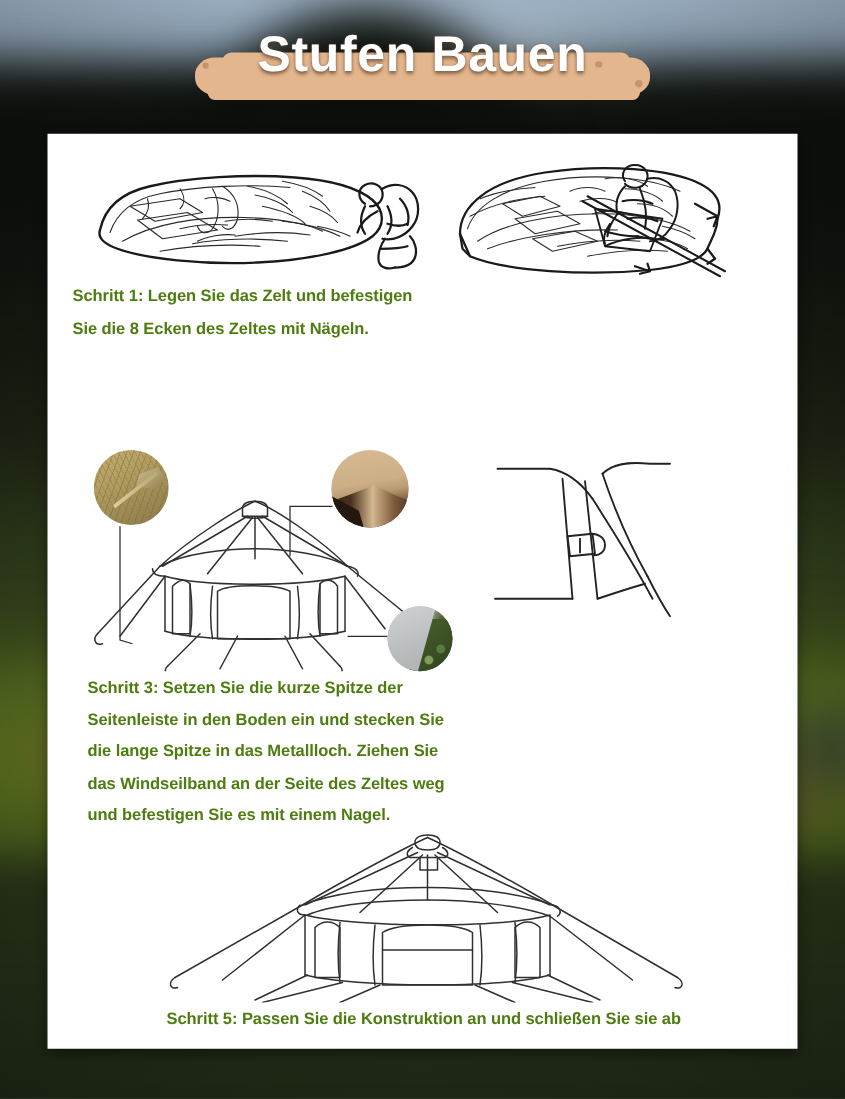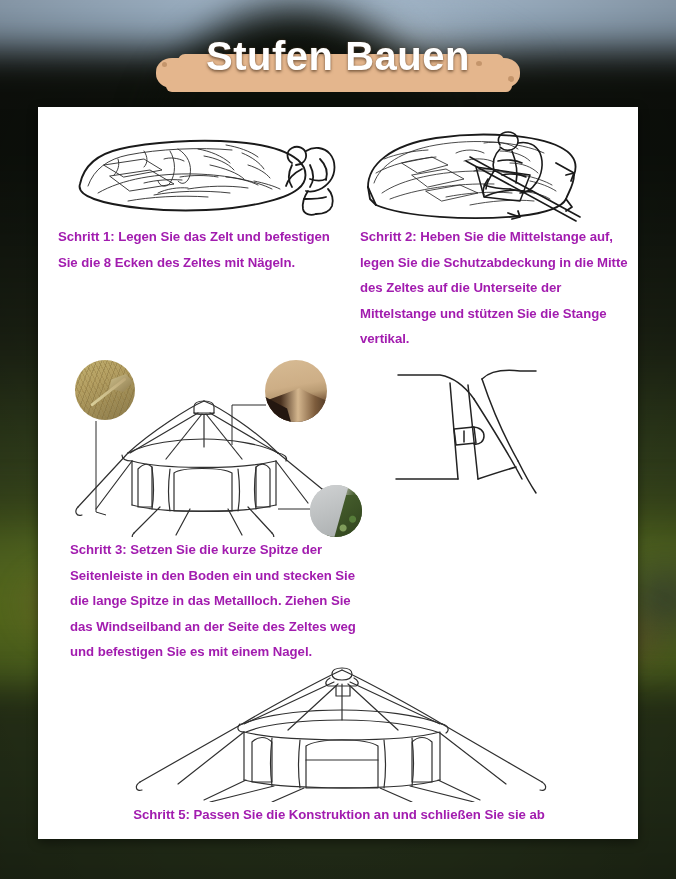--- a/index.html
+++ b/index.html
@@ -100,21 +100,21 @@
   
   #title-area {
     position: absolute;
     left: 0; right: 0; top: 16px;
     height: 80px;
     z-index: 2;
   }
   .title-wrap {
     position: relative;
     width: 420px;
-    margin: 12px auto;
+    margin: 0 auto;
     height: 72px;
   }
   .title-brush {
     position: absolute;
     left: 28px;
     top: 30px;
     width: 364px;
     height: 30px;
     background: #e4b68d;
     border-radius: 16px / 14px;
@@ -171,21 +171,21 @@
   }
   .step {
     position: absolute;
   }
   .step-fig {
     position: relative;
   }
   .step-text {
     font-size: 13.2px;
     line-height: 25.5px;
-    color: #a21caf;
+    color: #4d7c0f;
     font-weight: bold;
     letter-spacing: -0.05px;
   }
   .step1 { left: 20px; top: 22px;  width: 282px; }
   .step2 { left: 322px; top: 22px; width: 272px; }
   .step3 { left: 32px; top: 250px; width: 300px; }
   .step4 { left: 322px; top: 250px; width: 272px; }
   .step5 { left: 66px; top: 555px; width: 470px; }
 
   .fig1 { height: 95px; }
@@ -409,21 +409,20 @@
           <line x1="106" y1="32" x2="216" y2="92"></line>
           <line x1="110" y1="28" x2="220" y2="88"></line>
         </g>
 
         <g fill="none" stroke="#1a1a1a" stroke-width="1.5" stroke-linejoin="round">
           <path d="M116 38 L124 68 L160 72 L170 46 Z"></path>
           <path d="M124 68 C136 62, 152 60, 164 62"></path>
         </g>
       </svg>
     </div>
-    <div class="step-text">Schritt 2: Heben Sie die Mittelstange auf, legen Sie die Schutzabdeckung in die Mitte des Zeltes auf die Unterseite der Mittelstange und stützen Sie die Stange vertikal.</div>
   </div>
 
   <div class="step step3">
     <div class="step-fig fig3">
       <svg viewBox="0 0 300 180" width="300" height="180" style="position:absolute;left:0;top:0;">
 
         <g fill="none" stroke="#2a2a2a" stroke-width="1">
           <path d="M26 64 L26 155 L36 158"></path>
           <path d="M196 48 L162 48 L162 88"></path>
           <path d="M240 152 L208 152"></path>

